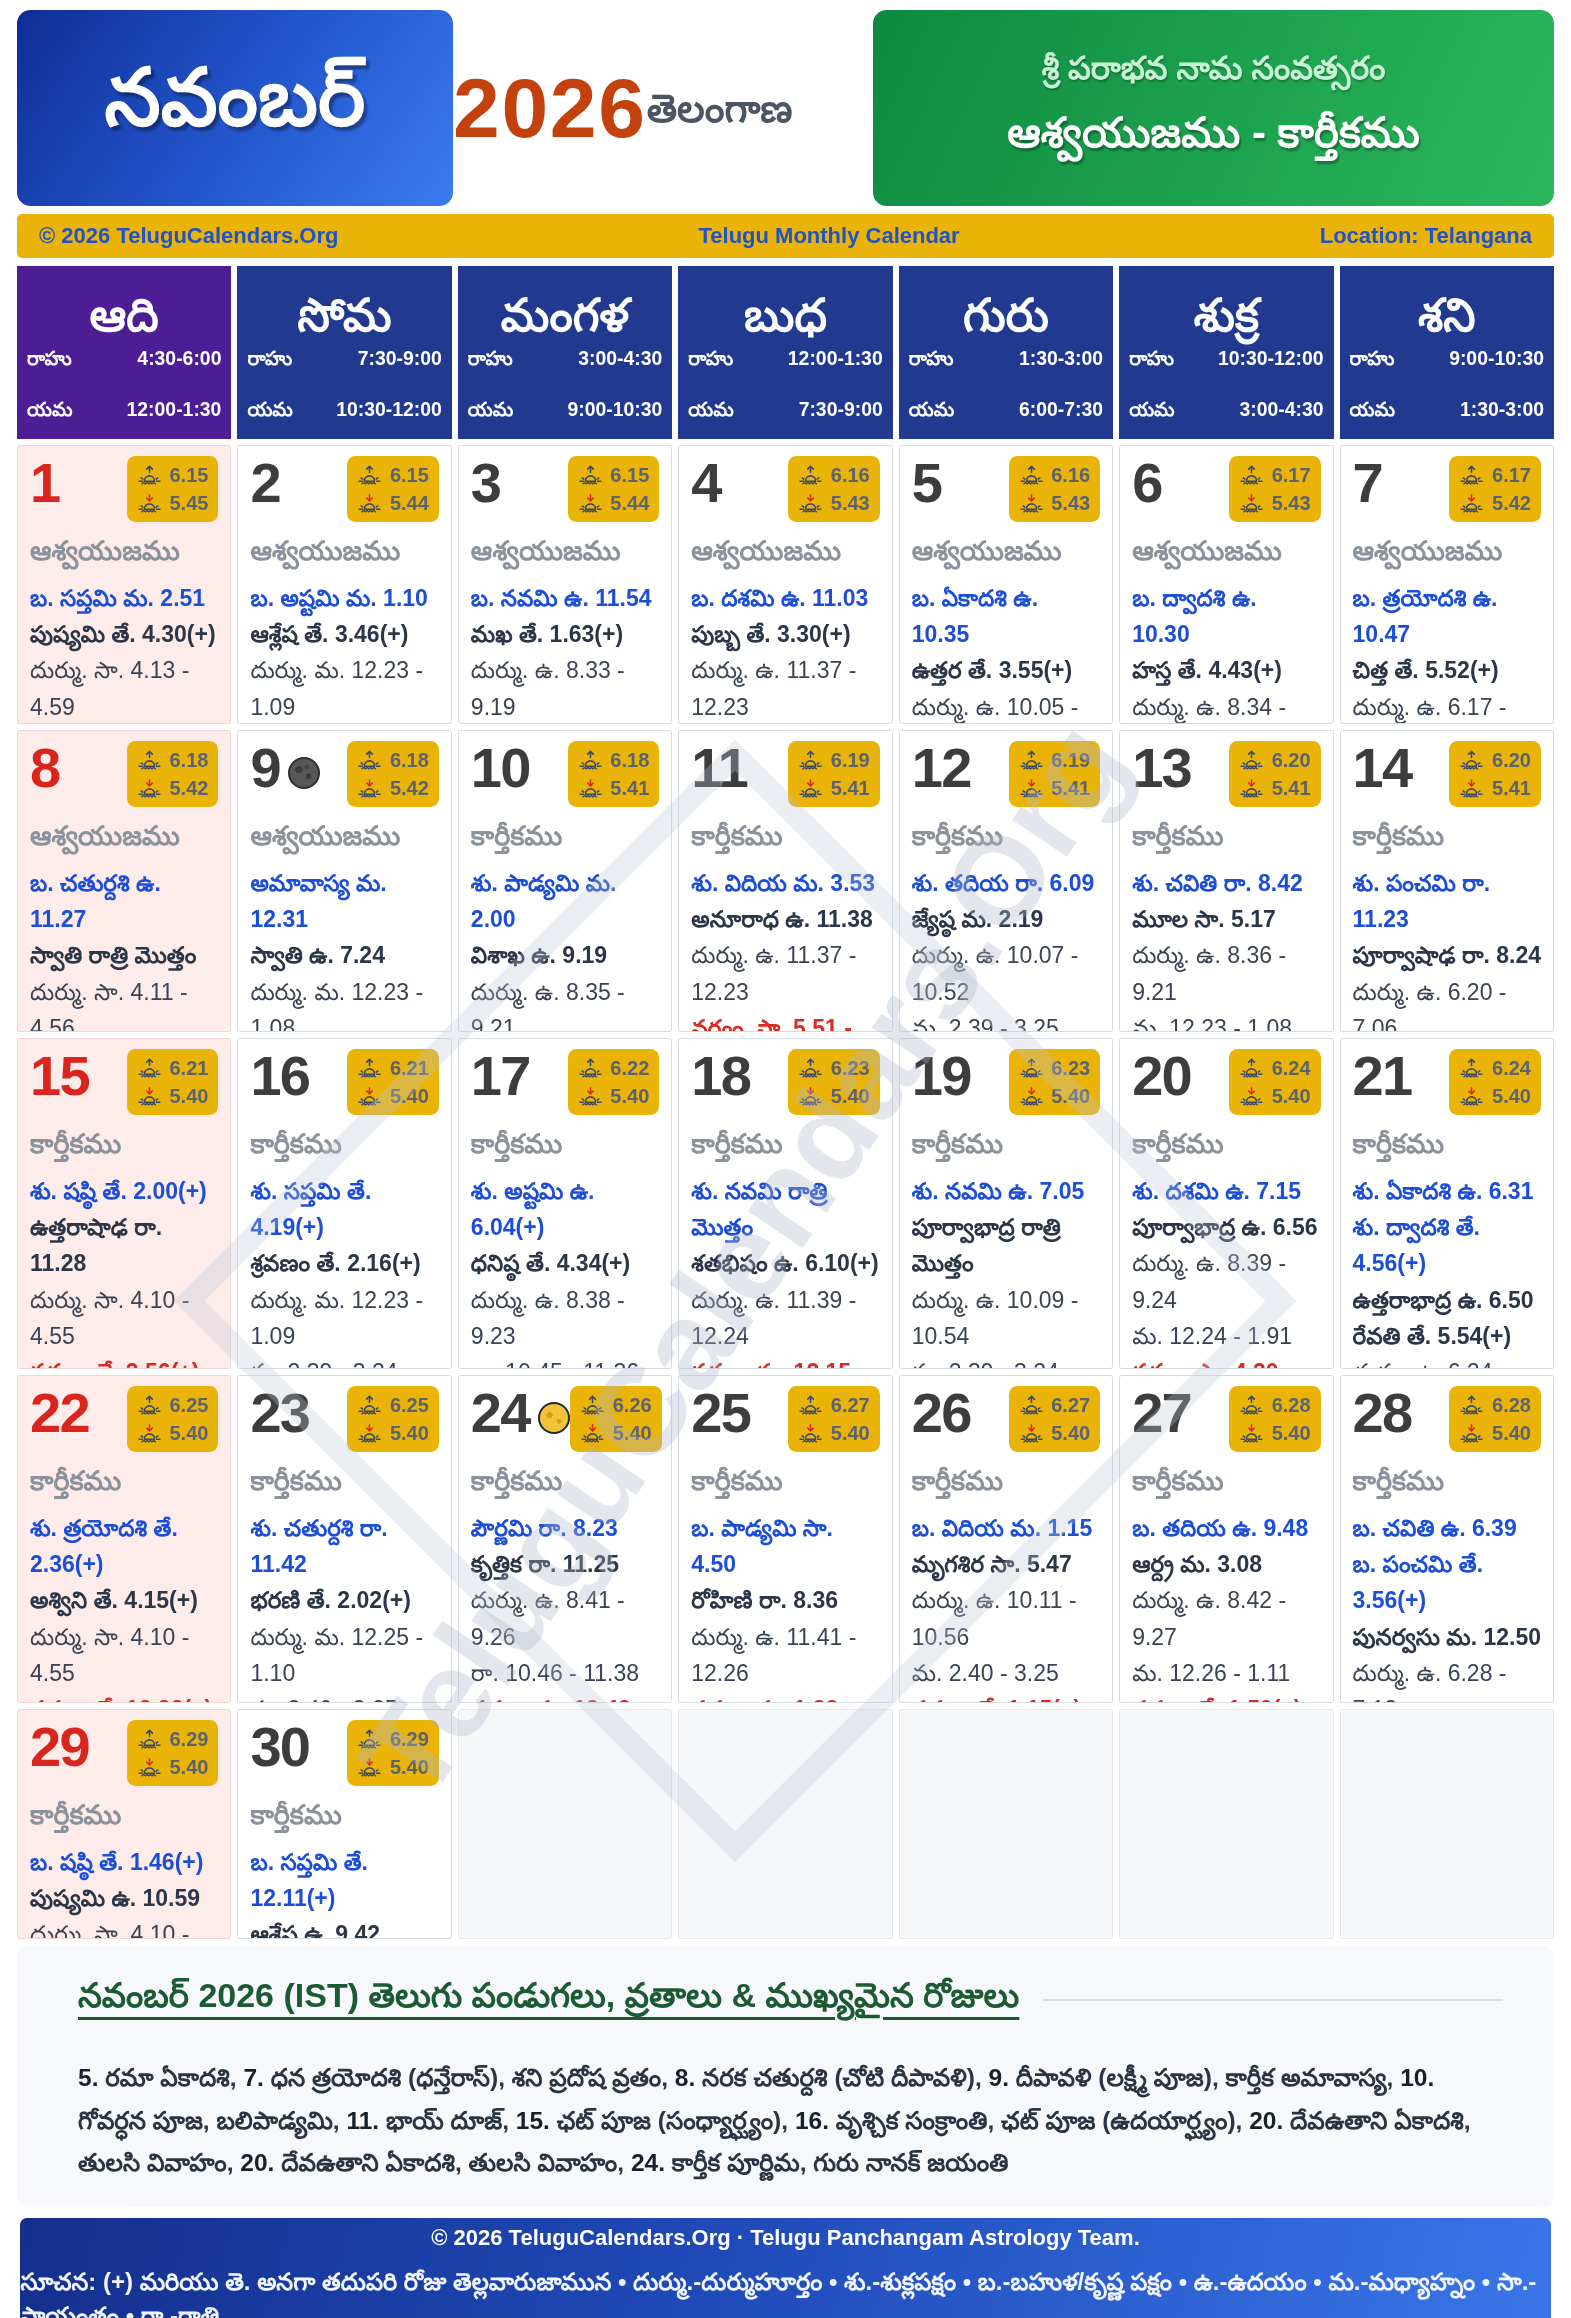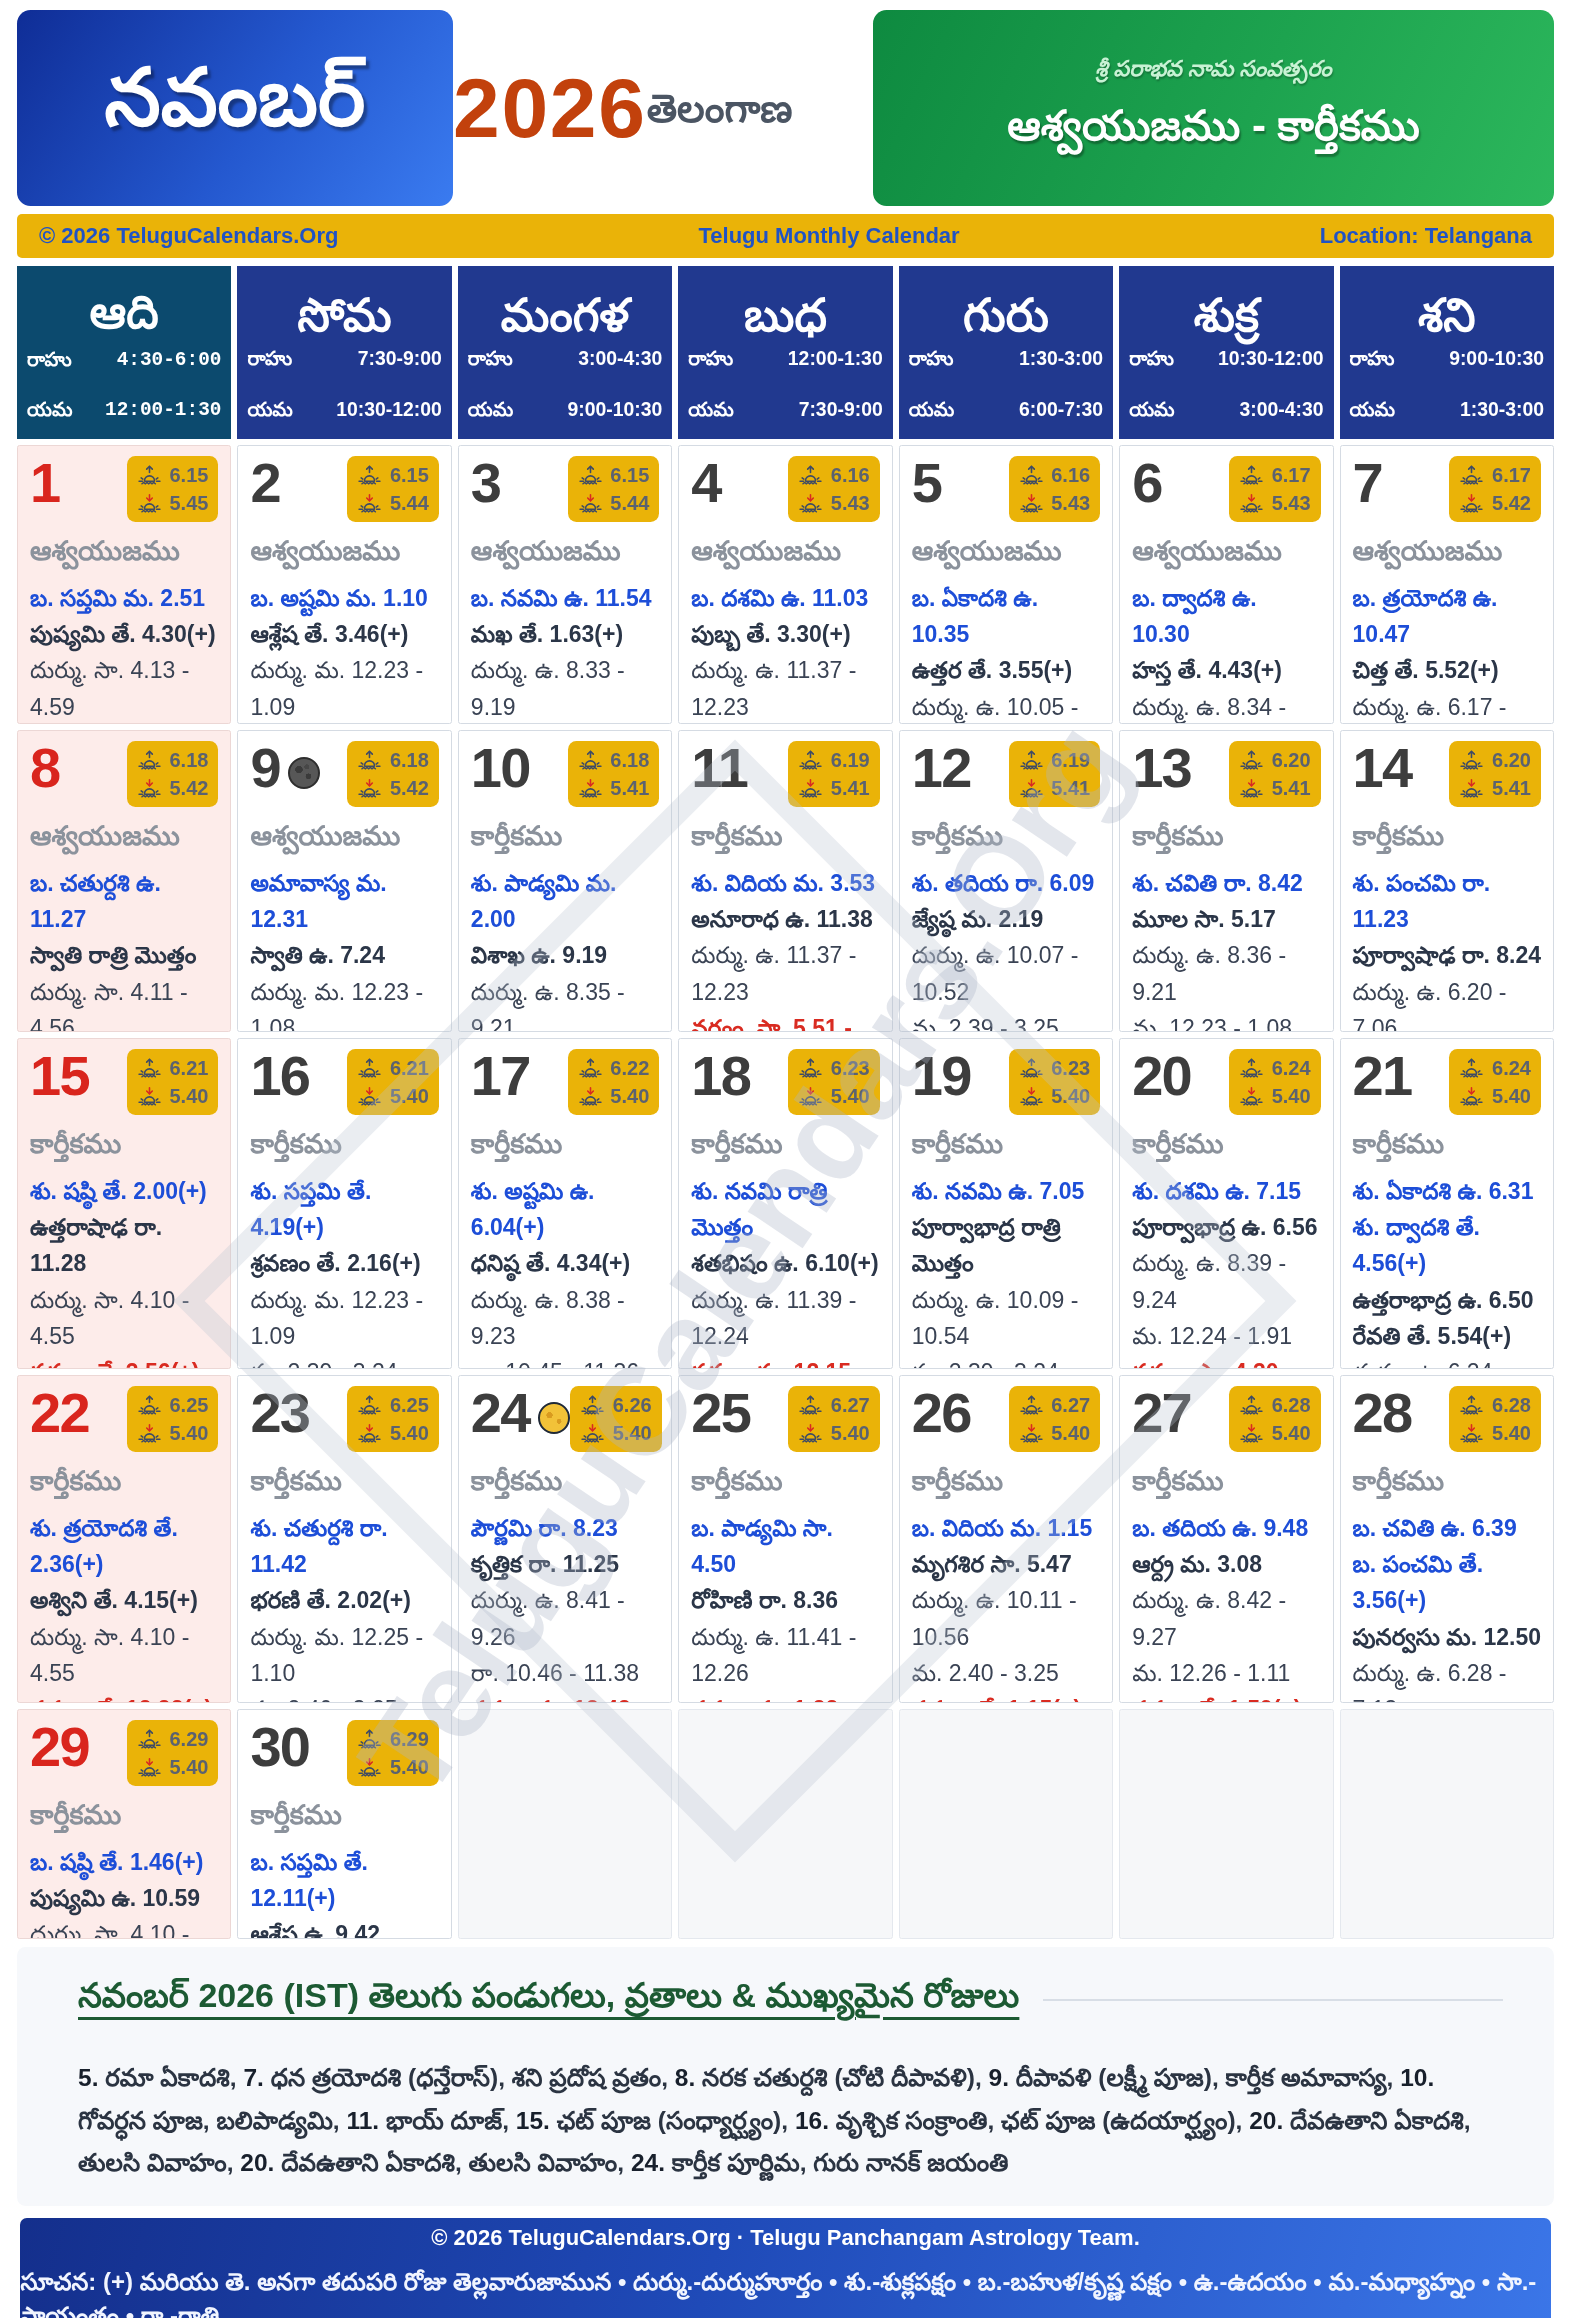--- a/index.html
+++ b/index.html
@@ -19,34 +19,34 @@
   }
   .month-name { color:#fff; font-size:80px; font-weight:800; text-shadow:3.4px 4.2px 2.5px rgba(0,0,0,.35); }
   .year-box { flex:1; display:flex; flex-direction:row; align-items:center; justify-content:flex-start; }
   .year { color:#c2410c; font-size:84px; font-weight:800; letter-spacing:1.7px; }
   .region { color:#4b5563; font-size:39px; font-weight:700; margin-top:12px; }
   .samvat-box {
     width:681px; border-radius:13.5px;
     background:linear-gradient(115deg,#0e8a40 0%,#1da34f 55%,#2cb75c 100%);
     display:flex; flex-direction:column; align-items:center; justify-content:center; gap:15px;
   }
-  .samvat-line1 { color:#c8f2d4; font-size:22px; font-weight:600; text-shadow:0.8px 1.7px 1.7px rgba(0,0,0,.25);font-style:italic; }
+  .samvat-line1 { color:#c8f2d4; font-size:32px; font-weight:600; text-shadow:0.8px 1.7px 1.7px rgba(0,0,0,.25); }
   .samvat-line2 { color:#ffffff; font-size:42px; font-weight:800; text-shadow:1.7px 2.5px 1.7px rgba(0,0,0,.3); }
 
   
   .subbar {
     margin-top:8.4px; height:44px; background:#eab308; border-radius:5px;
     display:flex; align-items:center; justify-content:space-between; padding:0 22px;
   }
   .subbar span { font-size:22px; font-weight:700; color:#2053c5; }
 
   
   .weekday-row { margin-top:7.6px; display:grid; grid-template-columns:repeat(7,1fr); gap:6px; }
   .wd-cell { background:#21398f; color:#fff; height:173px; position:relative; padding:13.5px 10px 12px; }
-  .wd-cell.sun { background:#0c4a6e;font-family:Liberation Mono, monospace; }
+  .wd-cell.sun { background:#4c1d95; }
   .wd-name { text-align:center; font-size:46px; font-weight:800; margin-top:8.4px; }
   .wd-times { position:absolute; left:10px; right:10px; bottom:13.5px; display:flex; flex-direction:column; gap:24px; }
   .wd-trow { display:flex; justify-content:space-between; font-size:19.4px; font-weight:600; }
 
   
   .week { display:grid; grid-template-columns:repeat(7,1fr); gap:6px; margin-top:6px; }
   .cell { background:#fff; border:0.8px solid #d5dbe3; border-radius:2.5px; padding:8.4px 12px 6.8px; overflow:hidden; position:relative; }
   .cell.sun-col { background:#fdecea; border-color:#ecd7d5; }
   .cell.empty { background:#f6f7f9; border-color:#e4e8ee; }
   .cell-top { display:flex; justify-content:space-between; align-items:flex-start; }

